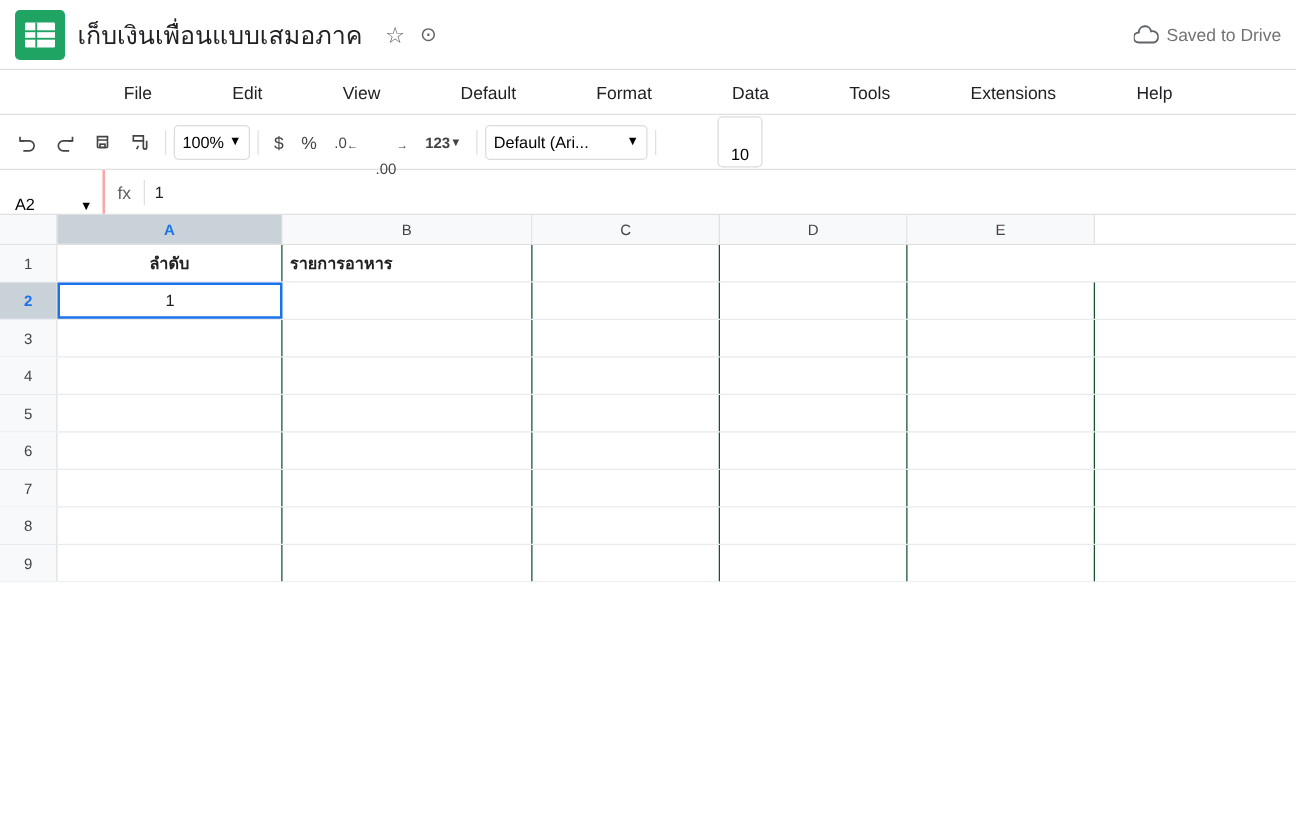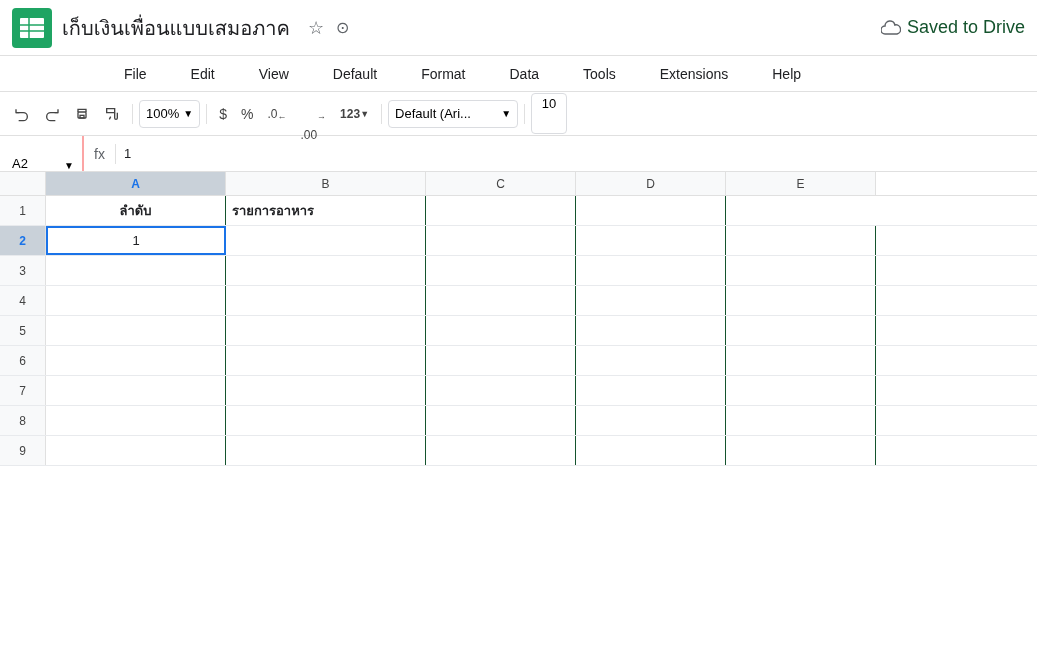--- a/index.html
+++ b/index.html
@@ -38,24 +38,25 @@
       gap: 6px;
       margin-left: auto;
       color: #5f6368;
       font-size: 14px;
     }
 
     
     #menu-bar {
       display: flex;
       align-items: center;
-      padding: 0 112px;
+      padding: 0 87px;
       height: 36px;
       gap: 20px;
       border-bottom: 1px solid #e0e0e0;
+      justify-content: space-between;
     }
     .menu-item {
       padding: 4px 12px;
       color: #202124;
       font-size: 14px;
       cursor: pointer;
       border-radius: 4px;
       white-space: nowrap;
     }
 
@@ -115,29 +116,30 @@
       border-radius: 4px;
       padding: 2px 6px;
       font-size: 13px;
       cursor: pointer;
       gap: 4px;
       height: 28px;
       min-width: 130px;
     }
     .font-size-box {
       display: flex;
-      align-items: flex-start;
+      align-items: flex-end;
       border: 1px solid #dadce0;
       border-radius: 4px;
       padding: 2px 6px;
       font-size: 13px;
       cursor: pointer;
       height: 41px;
       min-width: 36px;
       justify-content: center;
+      margin-left: 43px;
     }
 
     
     #formula-bar {
       display: flex;
       align-items: center;
       height: 36px;
       border-bottom: 1px solid #e0e0e0;
       padding: 0 4px;
     }
@@ -261,21 +263,21 @@
 
     <span style="color:#5f6368; font-size:18px; cursor:pointer;">☆</span>
 
     <span style="color:#5f6368; font-size:16px; cursor:pointer; margin-left:4px;">⊙</span>
   </div>
   <div id="saved-to-drive">
 
     <svg width="20" height="16" viewBox="0 0 20 16" fill="none">
       <path d="M16 14H4a4 4 0 010-8 5 5 0 019.9-1A3 3 0 0116 14z" fill="none" stroke="#5f6368" stroke-width="1.5"></path>
     </svg>
-    <span style="font-size:18px; color:#14532d;">Saved to Drive</span>
+    <span style="font-size:14px; color:#737373;">Saved to Drive</span>
   </div>
 </div>
 
 <div id="menu-bar">
   <span class="menu-item">File</span>
   <span class="menu-item">Edit</span>
   <span class="menu-item">View</span>
   <span class="menu-item">Default</span>
   <span class="menu-item">Format</span>
   <span class="menu-item">Data</span>

